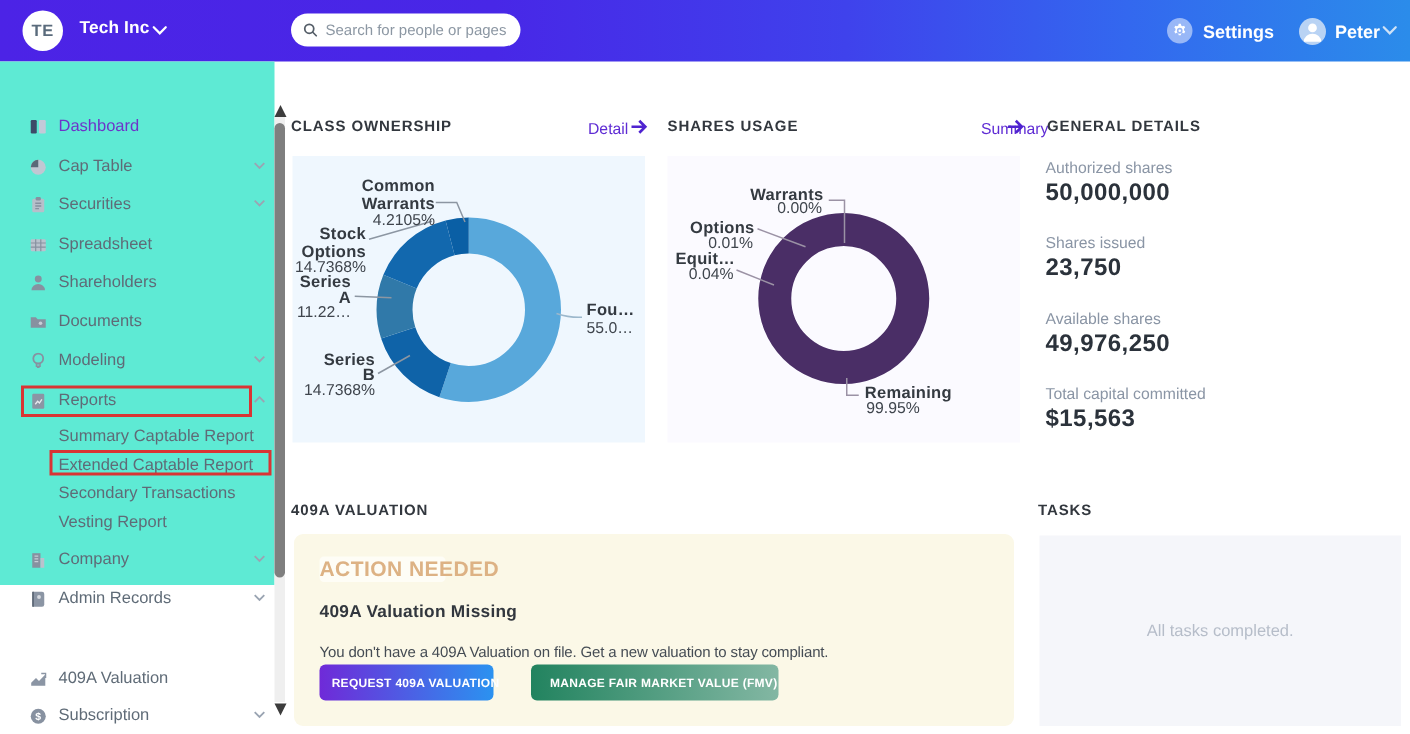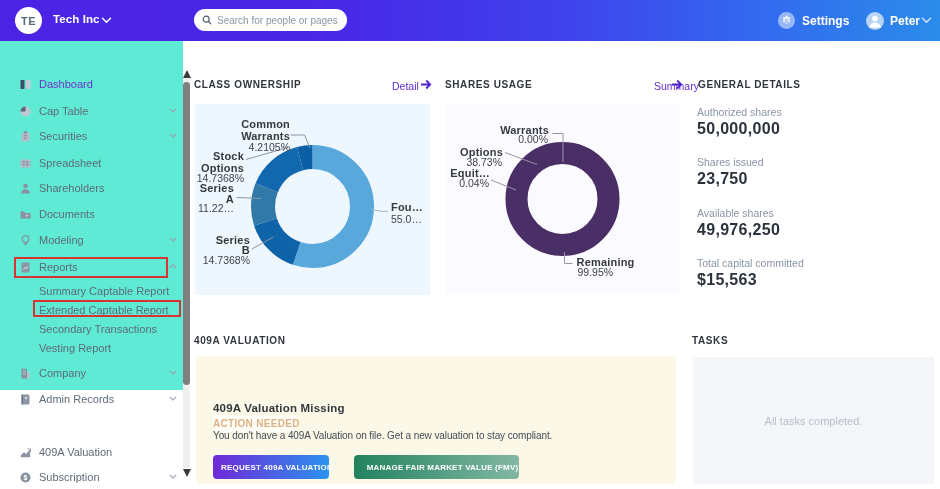--- a/index.html
+++ b/index.html
@@ -43,24 +43,24 @@
 
 .h1 { position:absolute; font-size:10px; font-weight:bold; color:#32373e; letter-spacing:0.6px; }
 .link { position:absolute; font-size:10.5px; color:#5f2cd4; }
 .card-blue { position:absolute; left:195px; top:104px; width:235px; height:191px; background:#eff7fe; }
 .card-lav { position:absolute; left:445px; top:104px; width:235px; height:191px; background:#fbfaff; }
 .gd-label { position:absolute; left:697px; font-size:10.5px; color:#8a95a5; }
 .gd-value { position:absolute; left:697px; font-size:16px; font-weight:bold; color:#2b323b; letter-spacing:0.3px; }
 
 .ycard { position:absolute; left:196px; top:356px; width:480px; height:128px; background:#fbf8e7; border-radius:6px; }
 .badge { position:absolute; left:213px; top:370.5px; width:84px; height:17.5px; background:#fefdf6; border-radius:3px; white-space:nowrap;
-  font-size:10px; font-weight:bold; color:#ddb284; letter-spacing:0.3px; text-align:center; line-height:17.5px;margin-top:44px; }
+  font-size:14px; font-weight:bold; color:#ddb284; letter-spacing:0.3px; text-align:center; line-height:17.5px; }
 .v-missing { position:absolute; left:213px; top:402px; font-size:11.5px; font-weight:bold; color:#32373e; letter-spacing:0.2px; }
 .v-body { position:absolute; left:213px; top:430px; font-size:10px; letter-spacing:-0.1px; color:#454c54; }
-.btn { position:absolute; top:455px; height:24px; border-radius:4px; color:#fff; white-space:nowrap;
+.btn { position:absolute; top:443px; height:24px; border-radius:4px; color:#fff; white-space:nowrap;
   font-size:8px; font-weight:bold; letter-spacing:0.2px; display:flex; align-items:center; justify-content:center;padding-left:12px; }
 .btn-blue { left:213px; width:116px; background:linear-gradient(90deg,#6f2ad8,#2b92f0); }
 .btn-green { left:354px; width:165px; background:linear-gradient(90deg,#22835f,#83b7a3); }
 .tasks-card { position:absolute; left:693px; top:357px; width:241px; height:127px; background:#f5f6fa; }
 .tasks-txt { position:absolute; left:693px; top:415px; width:241px; text-align:center; font-size:11px; color:#b6bdc9; }
 
 
 .cl-n { position:absolute; font-size:11px; font-weight:bold; color:#343a41; text-align:right; letter-spacing:0.2px; }
 .cl-v { position:absolute; font-size:10.5px; color:#3f454d; text-align:right; }
 .la { text-align:left !important; }
@@ -268,21 +268,21 @@
 <div class="cl-n" style="left:154px; top:192.5px; width:80px;">A</div>
 <div class="cl-v" style="left:154px; top:202px; width:80px;">11.22…</div>
 <div class="cl-n" style="left:170px; top:233.5px; width:80px;">Series</div>
 <div class="cl-n" style="left:170px; top:243.5px; width:80px;">B</div>
 <div class="cl-v" style="left:170px; top:253.5px; width:80px;">14.7368%</div>
 <div class="cl-n la" style="left:391px; top:201px; width:40px;">Fou…</div>
 <div class="cl-v la" style="left:391px; top:212.5px; width:40px;">55.0…</div>
 <div class="cl-n" style="left:469px; top:123.5px; width:80px;">Warrants</div>
 <div class="cl-v" style="left:468px; top:133px; width:80px;">0.00%</div>
 <div class="cl-n" style="left:423px; top:146px; width:80px;">Options</div>
-<div class="cl-v" style="left:422px; top:156px; width:80px;">38.73%</div>
+<div class="cl-v" style="left:422px; top:156px; width:80px;">0.01%</div>
 <div class="cl-n" style="left:410px; top:167px; width:80px;">Equit…</div>
 <div class="cl-v" style="left:409px; top:177px; width:80px;">0.04%</div>
 <div class="cl-n la" style="left:576.5px; top:255.5px; width:80px;">Remaining</div>
 <div class="cl-v la" style="left:577.5px; top:265.5px; width:80px;">99.95%</div>
 
 <div class="gd-label" style="top:106px;">Authorized shares</div>
 <div class="gd-value" style="top:120px;">50,000,000</div>
 <div class="gd-label" style="top:156px;">Shares issued</div>
 <div class="gd-value" style="top:170px;">23,750</div>
 <div class="gd-label" style="top:206.5px;">Available shares</div>

